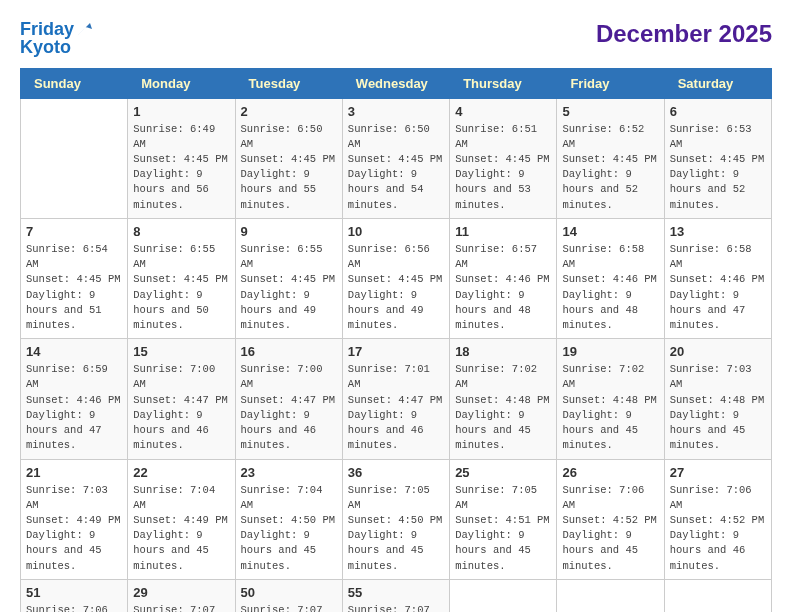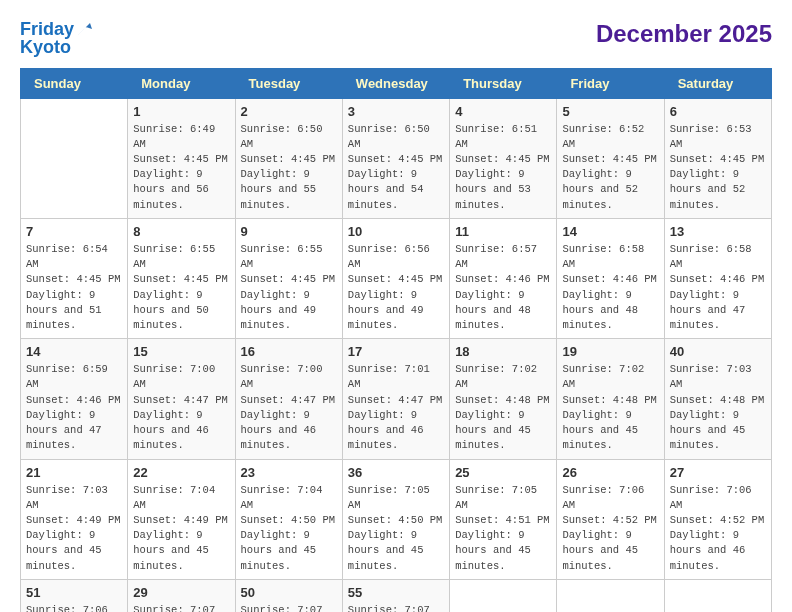--- a/index.html
+++ b/index.html
@@ -192,21 +192,21 @@
         </td>
         <td>
           <span class="day-num">18</span>
           <div class="day-info">Sunrise: 7:02 AM<br>Sunset: 4:48 PM<br>Daylight: 9 hours and 45 minutes.</div>
         </td>
         <td>
           <span class="day-num">19</span>
           <div class="day-info">Sunrise: 7:02 AM<br>Sunset: 4:48 PM<br>Daylight: 9 hours and 45 minutes.</div>
         </td>
         <td>
-          <span class="day-num">40</span>
+          <span class="day-num">20</span>
           <div class="day-info">Sunrise: 7:03 AM<br>Sunset: 4:48 PM<br>Daylight: 9 hours and 45 minutes.</div>
         </td>
       </tr>
       <tr>
         <td>
           <span class="day-num">21</span>
           <div class="day-info">Sunrise: 7:03 AM<br>Sunset: 4:49 PM<br>Daylight: 9 hours and 45 minutes.</div>
         </td>
         <td>
           <span class="day-num">22</span>

